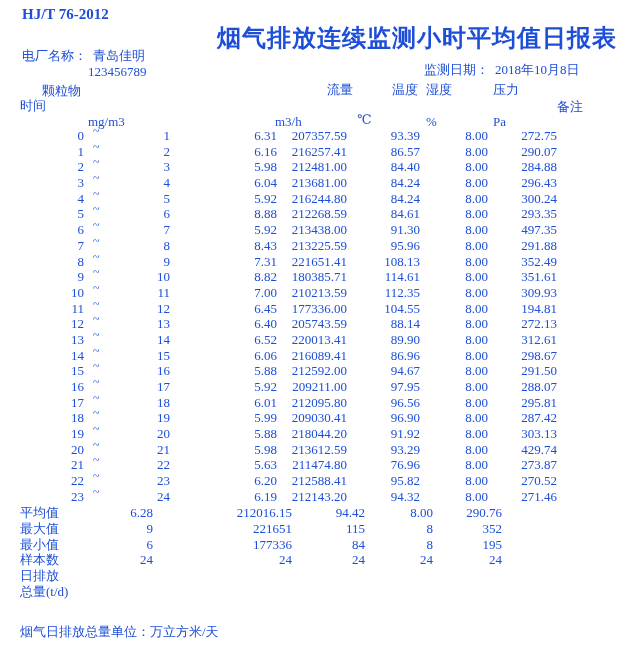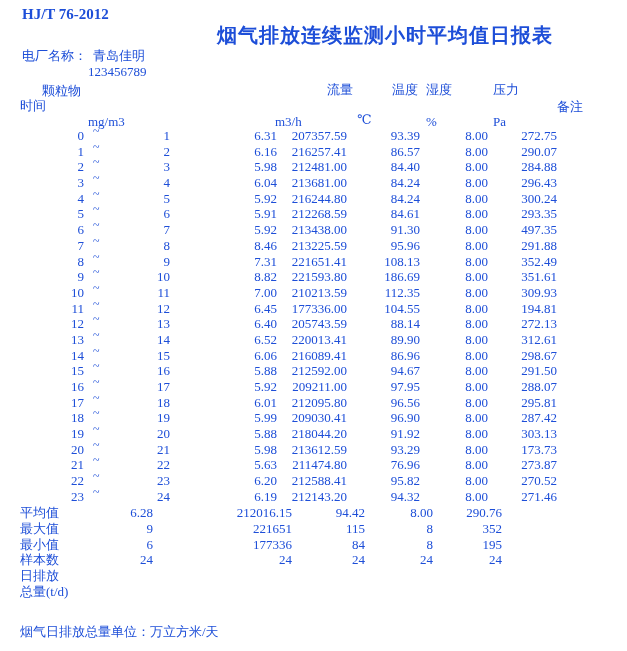--- a/index.html
+++ b/index.html
@@ -13,21 +13,21 @@
     overflow:hidden;
   }
   .abs{position:absolute;white-space:nowrap;}
   .standard{
     left:22px;top:6px;
     font-weight:bold;font-size:15px;
     font-family:"Liberation Serif","DejaVu Serif",serif;
   }
   .title{
     left:217px;top:22px;
-    font-weight:bold;font-size:20px;letter-spacing:1px;
+    font-weight:bold;font-size:24px;letter-spacing:1px;
     font-family:"Liberation Sans","DejaVu Sans",sans-serif;
   }
   .plant-line{left:22px;top:47px;}
   .plant-line .gap{display:inline-block;width:6px;}
   .tickmark{left:24px;top:58px;font-size:14px;}
   .plant-code{left:88px;top:64px;}
   .date-line{left:424px;top:61px;}
   .date-line .gap{display:inline-block;width:6px;}
 
   
@@ -76,20 +76,23 @@
 <div class="page">
 
   <div class="abs standard">HJ/T 76-2012</div>
   <div class="abs title">烟气排放连续监测小时平均值日报表</div>
 
   <div class="abs plant-line">
     <span>电厂名称：</span><span class="gap"></span><span>青岛佳明</span>
   </div>
   <div class="abs tickmark">`</div>
   <div class="abs plant-code">123456789</div>
+  <div class="abs date-line">
+    <span>监测日期：</span><span class="gap"></span><span>2018年10月8日</span>
+  </div>
 
   <div class="abs h-pm">颗粒物</div>
   <div class="abs h-time">时间</div>
   <div class="abs h-flow">流量</div>
   <div class="abs h-temp">温度</div>
   <div class="abs h-hum">湿度</div>
   <div class="abs h-press">压力</div>
   <div class="abs h-remark">备注</div>
 
   <div class="abs u-pm">mg/m3</div>
@@ -146,63 +149,63 @@
     <span class="c-pm">5.92</span>
     <span class="c-flow">216244.80</span>
     <span class="c-temp">84.24</span>
     <span class="c-hum">8.00</span>
     <span class="c-press">300.24</span>
   </div>
       <div class="trow">
     <span class="c-from">5</span>
     <span class="c-tilde">~</span>
     <span class="c-to">6</span>
-    <span class="c-pm">5.91</span>
+    <span class="c-pm">8.88</span>
     <span class="c-flow">212268.59</span>
     <span class="c-temp">84.61</span>
     <span class="c-hum">8.00</span>
     <span class="c-press">293.35</span>
   </div>
       <div class="trow">
     <span class="c-from">6</span>
     <span class="c-tilde">~</span>
     <span class="c-to">7</span>
     <span class="c-pm">5.92</span>
     <span class="c-flow">213438.00</span>
     <span class="c-temp">91.30</span>
     <span class="c-hum">8.00</span>
     <span class="c-press">497.35</span>
   </div>
       <div class="trow">
     <span class="c-from">7</span>
     <span class="c-tilde">~</span>
     <span class="c-to">8</span>
-    <span class="c-pm">8.46</span>
+    <span class="c-pm">8.43</span>
     <span class="c-flow">213225.59</span>
     <span class="c-temp">95.96</span>
     <span class="c-hum">8.00</span>
     <span class="c-press">291.88</span>
   </div>
       <div class="trow">
     <span class="c-from">8</span>
     <span class="c-tilde">~</span>
     <span class="c-to">9</span>
     <span class="c-pm">7.31</span>
     <span class="c-flow">221651.41</span>
     <span class="c-temp">108.13</span>
     <span class="c-hum">8.00</span>
     <span class="c-press">352.49</span>
   </div>
       <div class="trow">
     <span class="c-from">9</span>
     <span class="c-tilde">~</span>
     <span class="c-to">10</span>
     <span class="c-pm">8.82</span>
-    <span class="c-flow">221593.80</span>
-    <span class="c-temp">186.69</span>
+    <span class="c-flow">180385.71</span>
+    <span class="c-temp">114.61</span>
     <span class="c-hum">8.00</span>
     <span class="c-press">351.61</span>
   </div>
       <div class="trow">
     <span class="c-from">10</span>
     <span class="c-tilde">~</span>
     <span class="c-to">11</span>
     <span class="c-pm">7.00</span>
     <span class="c-flow">210213.59</span>
     <span class="c-temp">112.35</span>
@@ -300,21 +303,21 @@
     <span class="c-press">303.13</span>
   </div>
       <div class="trow">
     <span class="c-from">20</span>
     <span class="c-tilde">~</span>
     <span class="c-to">21</span>
     <span class="c-pm">5.98</span>
     <span class="c-flow">213612.59</span>
     <span class="c-temp">93.29</span>
     <span class="c-hum">8.00</span>
-    <span class="c-press">173.73</span>
+    <span class="c-press">429.74</span>
   </div>
       <div class="trow">
     <span class="c-from">21</span>
     <span class="c-tilde">~</span>
     <span class="c-to">22</span>
     <span class="c-pm">5.63</span>
     <span class="c-flow">211474.80</span>
     <span class="c-temp">76.96</span>
     <span class="c-hum">8.00</span>
     <span class="c-press">273.87</span>

